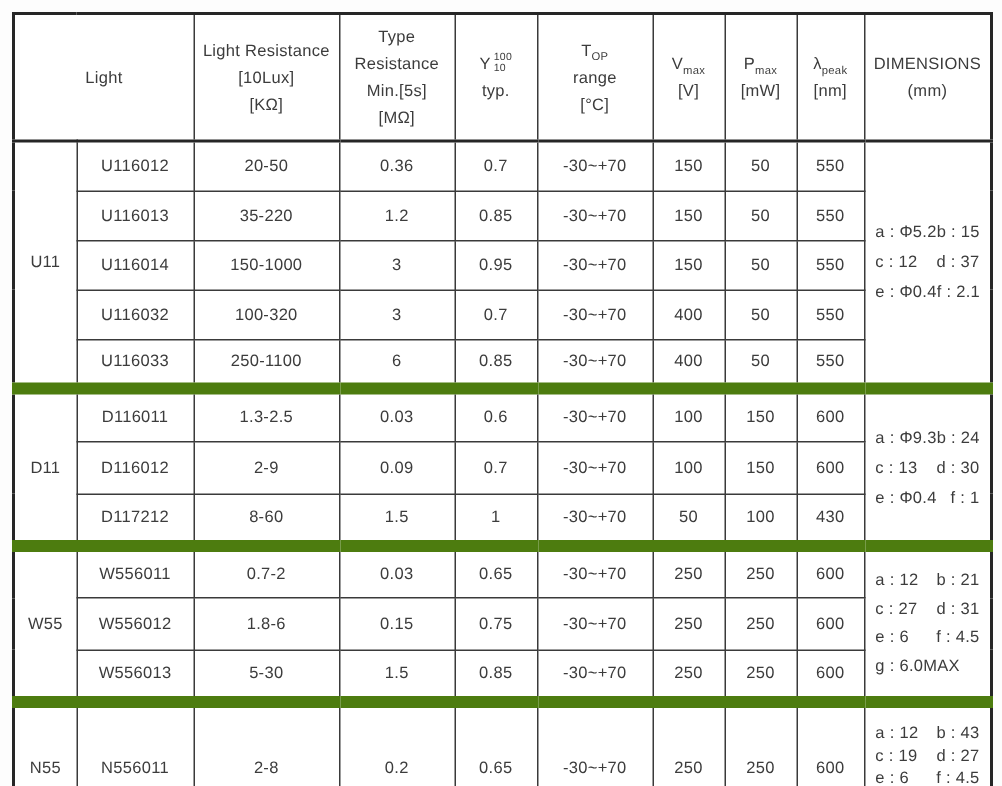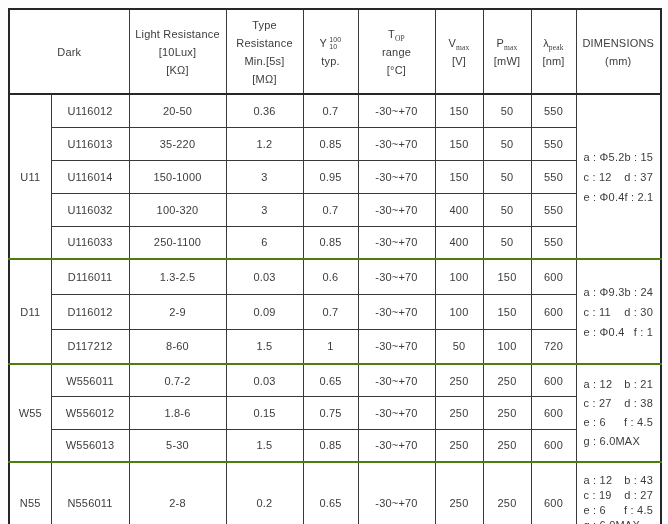--- a/index.html
+++ b/index.html
@@ -27,42 +27,41 @@
     font-size: 11px;
     font-weight: normal;
     color: #3c3c3c;
     letter-spacing: 0.2px;
     overflow: hidden;
   }
   thead tr { height: 85px; }
   thead th { border-bottom: 2px solid #262626; background: #ffffff; }
   thead th .hline { line-height: 18px; }
 
-  tr.group-start td { border-top: 2px solid #4d7c0f; }
+  tr.group-start td { border-top: 8px solid #4d7c0f; }
 
   tr.g0 { height: 33px; }
   tr.g1 { height: 35px; }
   tr.g2 { height: 32px; }
   tr.g3 { height: 59px; }
 
   .stack {
     display: inline-flex;
     flex-direction: column;
     align-items: flex-start;
     font-size: 7px;
     line-height: 7px;
     margin-left: 2px;
     vertical-align: middle;
     transform: translateY(-1px);
   }
   sub.sm {
     font-size: 7.5px;
     vertical-align: -3px;
     line-height: 0;
-    font-family: Liberation Serif, serif;
   }
 
   td.dims-cell {
     text-align: left;
     padding: 10px 7px;
   }
   .dims-line {
     display: flex;
     justify-content: space-between;
     line-height: 20px;
@@ -85,21 +84,21 @@
         <col style="width:55px">
         <col style="width:77px">
       <col style="width:48px">
         <col style="width:48px">
         <col style="width:45px">
       <col style="width:85px">
     </colgroup>
     <thead>
       <tr>
         <th colspan="2">
-          <div class="hline">Dark</div>
+          <div class="hline">Light</div>
         </th>
         <th>
           <div class="hline">Light Resistance</div>
           <div class="hline">[10Lux]</div>
           <div class="hline">[KΩ]</div>
         </th>
         <th>
           <div class="hline">Type</div>
           <div class="hline">Resistance</div>
           <div class="hline">Min.[5s]</div>
@@ -210,21 +209,21 @@
           <td>-30~+70</td>
           <td>100</td>
           <td>150</td>
           <td>600</td>
           <td rowspan="3" class="dims-cell">
             <div class="dims-line">
               <span>a : Φ9.3</span>
               <span>b : 24</span>
             </div>
             <div class="dims-line">
-              <span>c : 11</span>
+              <span>c : 13</span>
               <span>d : 30</span>
             </div>
             <div class="dims-line">
               <span>e : Φ0.4</span>
               <span>f : 1</span>
             </div>
           </td>
         </tr>
         <tr class="g1">
           <td>D116012</td>
@@ -237,40 +236,40 @@
           <td>600</td>
         </tr>
         <tr class="g1">
           <td>D117212</td>
           <td>8-60</td>
           <td>1.5</td>
           <td>1</td>
           <td>-30~+70</td>
           <td>50</td>
           <td>100</td>
-          <td>720</td>
+          <td>430</td>
         </tr>
         <tr class="g2 group-start">
           <td rowspan="3">W55</td>
           <td>W556011</td>
           <td>0.7-2</td>
           <td>0.03</td>
           <td>0.65</td>
           <td>-30~+70</td>
           <td>250</td>
           <td>250</td>
           <td>600</td>
           <td rowspan="3" class="dims-cell">
             <div class="dims-line">
               <span>a : 12</span>
               <span>b : 21</span>
             </div>
             <div class="dims-line">
               <span>c : 27</span>
-              <span>d : 38</span>
+              <span>d : 31</span>
             </div>
             <div class="dims-line">
               <span>e : 6</span>
               <span>f : 4.5</span>
             </div>
             <div class="dims-line single">
               <span>g : 6.0MAX</span>
             </div>
           </td>
         </tr>

